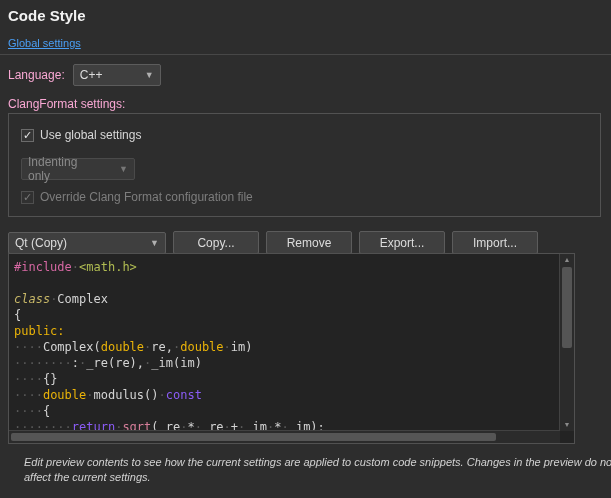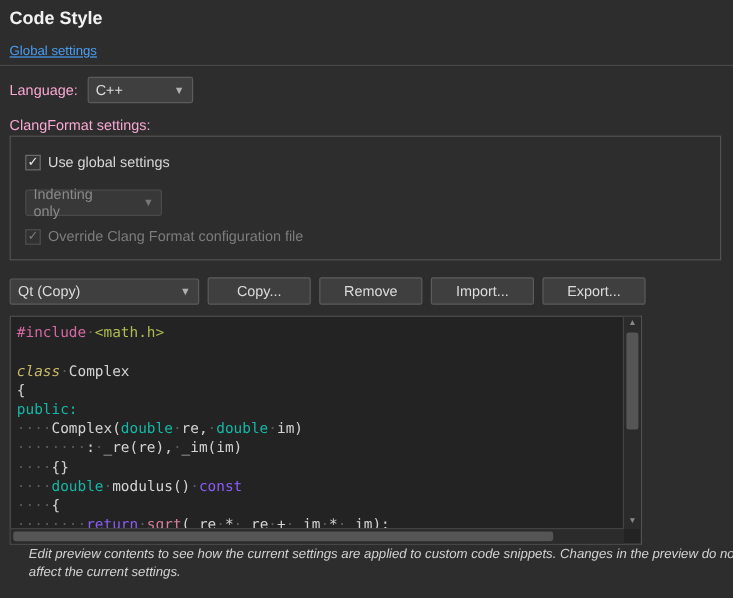--- a/index.html
+++ b/index.html
@@ -25,29 +25,29 @@
     font-size:12px;color:#dcdcdc;cursor:default;}
   .combo .arrow{margin-left:10px;font-size:9px;color:#b0b0b0;}
   .combo.disabled{color:#8a8a8a;border-color:#4a4a4a;background:#383838;gap:16px;}
   .combo.disabled .arrow{color:#777;}
   .combo.lang{min-width:88px;}
   .combo.mode{position:absolute;left:12px;top:44px;width:114px;}
   .combo.settings{width:158px;}
   .settings-row{left:8px;top:231px;gap:7px;width:595px;}
   .btn{box-sizing:border-box;height:23px;width:86px;background:#3f3f3f;border:1px solid #5c5c5c;
     border-radius:2px;color:#dcdcdc;font-size:12px;font-family:"Liberation Sans",sans-serif;cursor:default;}
-  .editor{position:absolute;left:8px;top:263px;width:527px;height:191px;box-sizing:border-box;
+  .editor{position:absolute;left:8px;top:253px;width:567px;height:191px;box-sizing:border-box;
     background:#232323;border:1px solid #515151;}
   .code{position:absolute;left:1px;top:1px;right:15px;bottom:13px;overflow:hidden;padding:4px 0 0 4px;
     font-family:"DejaVu Sans Mono",monospace;font-size:12px;line-height:16px;white-space:pre;}
   .code-line{height:16px;}
   .tok-pp{color:#d668a3;}
   .tok-inc{color:#b0bc52;}
   .tok-kw{color:#c9b968;font-style:italic;}
-  .tok-type{color:#14b8a6;}
+  .tok-type{color:#eab308;}
   .tok-typei{color:#8b5cf6;}
   .tok-fn{color:#d67e9a;}
   .tok-pl{color:#d4d4d4;}
   .tok-ws{color:#5a5a5a;}
   .vscroll{position:absolute;top:0;right:0;bottom:12px;width:14px;background:#2b2b2b;border-left:1px solid #424242;}
   .varrow{height:12px;text-align:center;font-size:7px;color:#8a8a8a;line-height:12px;}
   .vthumb{position:absolute;left:2px;right:2px;top:13px;height:46%;background:#555;border-radius:2px;}
   .varrow.down{position:absolute;bottom:0;left:0;right:0;}
   .hscroll{position:absolute;left:0;right:14px;bottom:0;height:12px;background:#2b2b2b;border-top:1px solid #424242;}
   .hthumb{position:absolute;top:2px;bottom:2px;left:2px;width:88%;background:#555;border-radius:2px;}
@@ -88,22 +88,22 @@
     </label>
   </div>
 
   <div class="row settings-row">
     <div class="combo settings">
       <span>Qt (Copy)</span>
       <span class="arrow">▼</span>
     </div>
     <button class="btn">Copy...</button>
     <button class="btn">Remove</button>
+    <button class="btn">Export...</button>
     <button class="btn">Import...</button>
-    <button class="btn">Export...</button>
   </div>
 
   <div class="editor">
     <div class="code" id="code-lines"><div class="code-line"><span class="tok-pp">#include</span><span class="tok-ws">·</span><span class="tok-inc">&lt;math.h&gt;</span></div><div class="code-line">&nbsp;</div><div class="code-line"><span class="tok-kw">class</span><span class="tok-ws">·</span><span class="tok-pl">Complex</span></div><div class="code-line"><span class="tok-pl">{</span></div><div class="code-line"><span class="tok-type">public:</span></div><div class="code-line"><span class="tok-ws">····</span><span class="tok-pl">Complex(</span><span class="tok-type">double</span><span class="tok-ws">·</span><span class="tok-pl">re,</span><span class="tok-ws">·</span><span class="tok-type">double</span><span class="tok-ws">·</span><span class="tok-pl">im)</span></div><div class="code-line"><span class="tok-ws">········</span><span class="tok-pl">:</span><span class="tok-ws">·</span><span class="tok-pl">_re(re),</span><span class="tok-ws">·</span><span class="tok-pl">_im(im)</span></div><div class="code-line"><span class="tok-ws">····</span><span class="tok-pl">{}</span></div><div class="code-line"><span class="tok-ws">····</span><span class="tok-type">double</span><span class="tok-ws">·</span><span class="tok-pl">modulus()</span><span class="tok-ws">·</span><span class="tok-typei">const</span></div><div class="code-line"><span class="tok-ws">····</span><span class="tok-pl">{</span></div><div class="code-line"><span class="tok-ws">········</span><span class="tok-typei">return</span><span class="tok-ws">·</span><span class="tok-fn">sqrt</span><span class="tok-pl">(_re</span><span class="tok-ws">·</span><span class="tok-pl">*</span><span class="tok-ws">·</span><span class="tok-pl">_re</span><span class="tok-ws">·</span><span class="tok-pl">+</span><span class="tok-ws">·</span><span class="tok-pl">_im</span><span class="tok-ws">·</span><span class="tok-pl">*</span><span class="tok-ws">·</span><span class="tok-pl">_im);</span></div></div>
     <div class="vscroll">
       <div class="varrow">▲</div>
       <div class="vthumb"></div>
       <div class="varrow down">▼</div>
     </div>
     <div class="hscroll">

